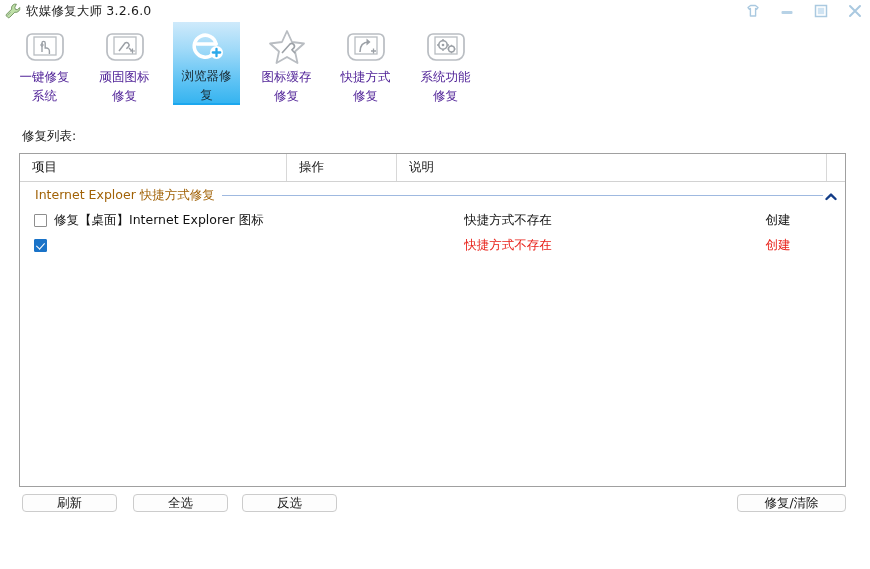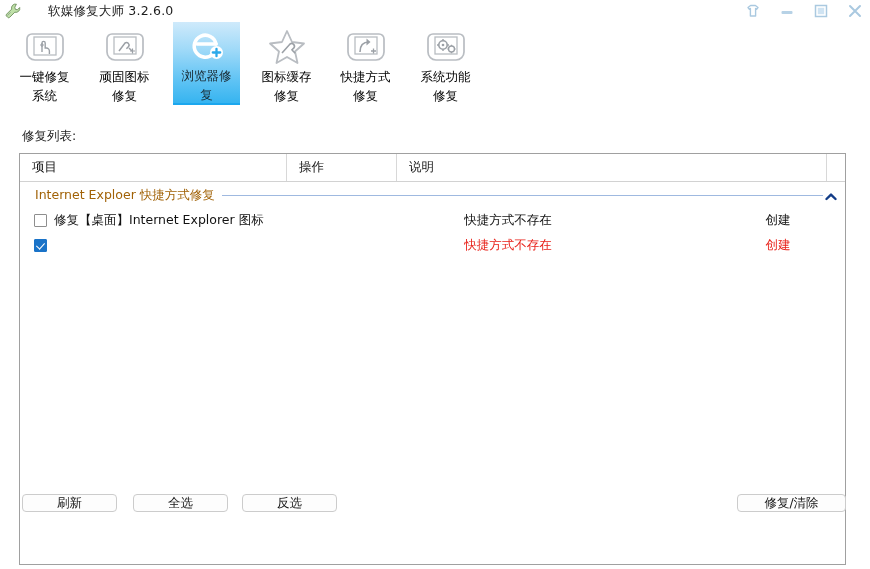--- a/index.html
+++ b/index.html
@@ -18,21 +18,20 @@
   }
 
   
   .titlebar {
     position: absolute;
     left: 0; top: 0;
     width: 870px; height: 22px;
     display: flex;
     align-items: center;
     background: #ffffff;
-    gap: 22px;
   }
   .title-icon {
     width: 18px; height: 18px;
     margin-left: 4px; margin-right: 4px;
     position: relative;
     flex: none;
   }
   .title-text {
     font-size: 12.5px;
     color: #1d1d1d;
@@ -76,21 +75,21 @@
     margin-top: 3px;
     display: flex;
     align-items: center;
     justify-content: center;
   }
   .tab .tab-label {
     margin-top: 1px;
     font-size: 12.5px;
     line-height: 19px;
     text-align: center;
-    color: #000000;
+    color: #4c1d95;
     width: 62px;
   }
   .tab.active {
     background: linear-gradient(to bottom, #cfeafb 0%, #9ed9f8 35%, #5fc3f4 72%, #36b4f0 100%);
     border-bottom: 2px solid #1ca7ee;
     box-sizing: border-box;
     align-items: center;
   }
   .tab.active .tab-label { color: #17262e; }
 
@@ -99,21 +98,21 @@
     position: absolute;
     left: 22px; top: 128px;
     font-size: 12.5px;
     color: #1a1a1a;
   }
 
   
   .list-panel {
     position: absolute;
     left: 19px; top: 153px;
-    width: 827px; height: 412px;
+    width: 827px; height: 334px;
     border: 1px solid #a0a0a0;
     background: #ffffff;
     box-sizing: border-box;
     overflow: hidden;
   }
   .list-header {
     display: flex;
     height: 28px;
     border-bottom: 1px solid #d2d2d2;
     background: #ffffff;

